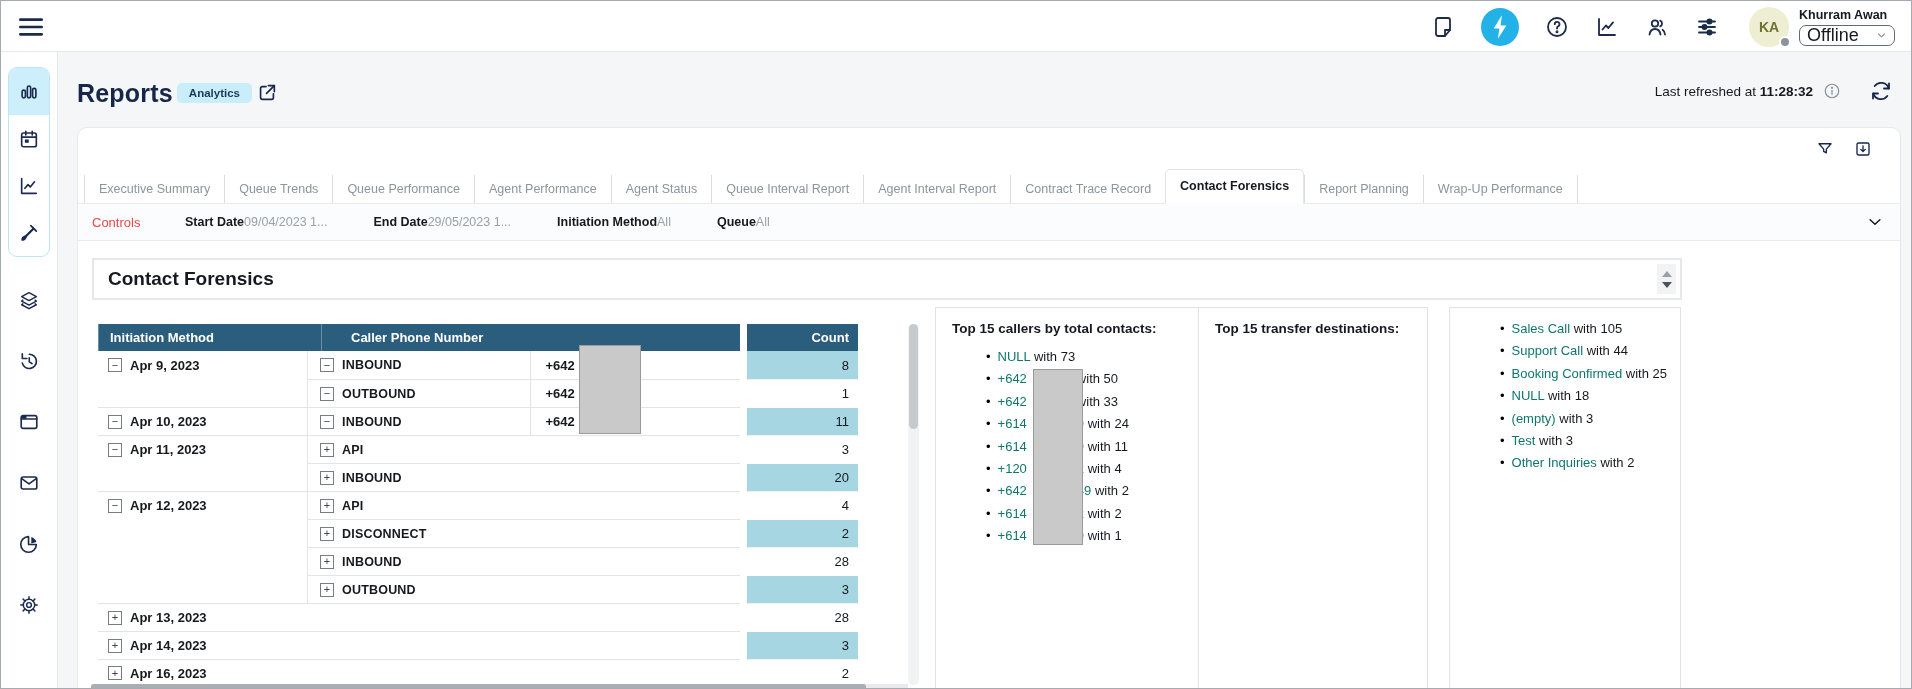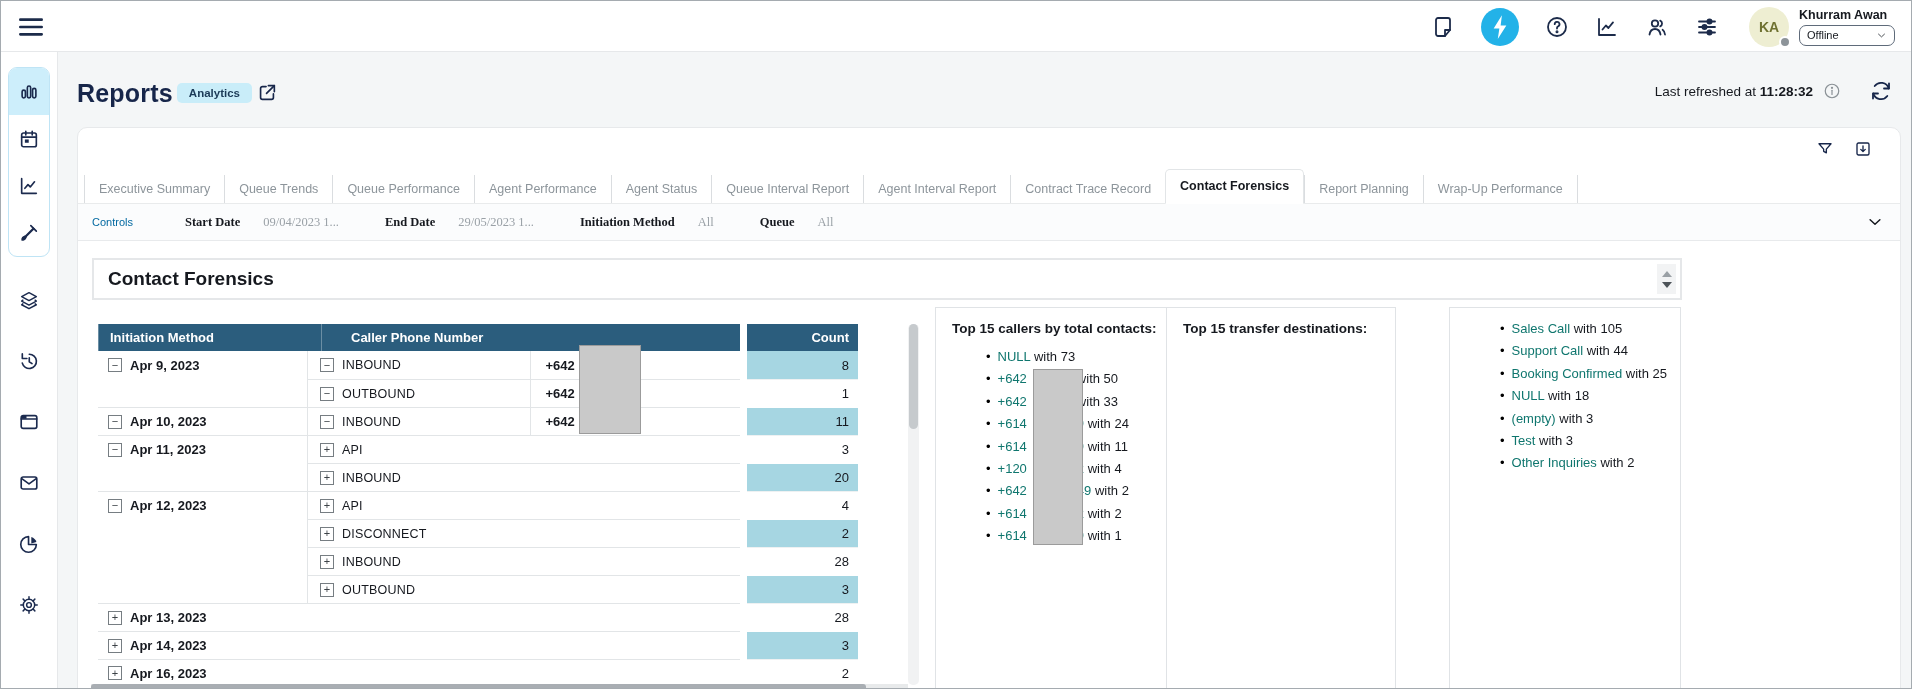--- a/index.html
+++ b/index.html
@@ -14,21 +14,21 @@
   .topbar-right { position:absolute; right:16px; top:0; height:51px; display:flex; align-items:center; }
   .tb-icon { width:24px; height:24px; margin-left:26px; color:#1c2b4a; background:none; border:none; display:flex; align-items:center; justify-content:center; cursor:pointer; }
   .tb-icon svg { width:22px; height:22px; }
   .tb-icon.flash { width:38px; height:38px; border-radius:50%; background:#23b2e8; }
   .tb-icon.flash svg { width:20px; height:20px; color:#fff; }
   .avatar-wrap { position:relative; margin-left:30px; }
   .avatar { width:40px; height:40px; border-radius:50%; background:#eeeed2; color:#6f7130; font-weight:bold; font-size:14px; display:flex; align-items:center; justify-content:center; }
   .status-dot { position:absolute; right:-2px; bottom:-1px; width:12px; height:12px; border-radius:50%; background:#8d9499; border:2px solid #fff; }
   .user-block { margin-left:10px; display:flex; flex-direction:column; }
   .user-name { font-size:12.5px; font-weight:bold; color:#16191f; }
-  .status-select { margin-top:3px; width:96px; height:21px; border:1px solid #5f6b7a; border-radius:7px; background:#fff; font-size:11px; color:#16191f; display:flex; align-items:center; justify-content:space-between; padding:0 7px; cursor:pointer; }
+  .status-select { margin-top:3px; width:96px; height:21px; border:1px solid #5f6b7a; border-radius:7px; background:#fff; font-size:18px; color:#16191f; display:flex; align-items:center; justify-content:space-between; padding:0 7px; cursor:pointer; }
   .status-select svg { width:11px; height:11px; color:#3c4247; }
 
   
   .sidebar { position:absolute; left:0; top:51px; bottom:0; width:57px; background:#fff; border-right:1px solid #e6e8ea; z-index:15; }
   .side-group { position:absolute; left:7px; top:15px; width:42px; border:1.5px solid #bfe4f5; border-radius:9px; overflow:hidden; background:#fff; }
   .side-item { width:100%; height:47px; display:flex; align-items:center; justify-content:center; color:#1b2a4e; cursor:pointer; }
   .side-item.active { background:#cdeefb; }
   .side-item svg { width:22px; height:22px; }
   .side-rest { position:absolute; left:7px; top:228px; width:42px; display:flex; flex-direction:column; gap:21px; }
   .side-rest .side-item { height:40px; }
@@ -53,22 +53,22 @@
   .card-icons svg { width:17px; height:17px; }
 
   
   .tabs-row { position:absolute; left:0; right:0; top:46px; height:30px; display:flex; align-items:flex-end; padding-left:6px; border-bottom:1px solid #e9ebec; }
   .tab { position:relative; padding:0 14px; line-height:28px; font-size:12.5px; color:#8d959b; border-left:1px solid #dadde0; cursor:pointer; white-space:nowrap; }
   .tab:last-child { border-right:1px solid #dadde0; }
   .tab.active { color:#16191f; font-weight:bold; background:#fff; border:1px solid #e2e5e7; border-bottom:1px solid #fff; border-radius:5px 5px 0 0; margin-bottom:-1px; line-height:33px; z-index:3; }
 
   
   .controls-row { position:absolute; left:0; right:0; top:76px; height:37px; background:#fbfcfd; border-bottom:1px solid #e8eaec; display:flex; align-items:center; padding-left:14px; }
-  .controls-label { font-size:11px; color:#0369a1; width:93px; }
-  .ctl-filter { display:flex; align-items:center; gap:23px; margin-right:46px; cursor:pointer;font-family:Liberation Serif, serif; }
+  .controls-label { font-size:13px; color:#ef4444; width:93px; }
+  .ctl-filter { display:flex; align-items:center; gap:0; margin-right:46px; cursor:pointer; }
   .ctl-name { font-size:12.5px; font-weight:bold; color:#16191f; }
   .ctl-value { font-size:12.5px; color:#9aa1a7; }
   .controls-chevron { position:absolute; right:16px; top:9px; width:18px; height:18px; color:#16191f; background:none; border:none; cursor:pointer; }
   .controls-chevron svg { width:17px; height:17px; }
 
   
   .section-box { position:absolute; left:14px; top:130px; width:1590px; height:42px; border:2px solid #e5e7e9; background:#fff; }
   .section-title { position:absolute; left:14px; top:0; line-height:38px; font-size:19px; font-weight:bold; color:#16191f; }
   .section-spinner { position:absolute; right:4px; top:4px; bottom:4px; width:19px; background:#f2f3f4; display:flex; flex-direction:column; align-items:center; justify-content:center; gap:5px; }
   .spin-up { width:0; height:0; border-left:5px solid transparent; border-right:5px solid transparent; border-bottom:6px solid #9aa0a5; cursor:pointer; }
@@ -92,33 +92,33 @@
   .mwrap.btop { border-top:1px solid #e2e5e7; }
   .td-method { width:223px; display:flex; align-items:center; padding-left:12px; gap:8px; }
   .td-phone { width:210px; display:flex; align-items:center; padding-left:14px; font-size:13px; font-weight:bold; }
   .td-phone.bleft { border-left:1px solid #e2e5e7; }
   .row-gap { width:7px; background:#fff; }
   .td-count { width:111px; display:flex; align-items:center; justify-content:flex-end; padding-right:9px; font-size:13px; color:#16191f; border-top:1px solid #eef1f2; }
   .trow:first-of-type .td-count { border-top:none; }
   .td-count.hl { background:#a6d6e2; border-top:1px solid #fff; }
   .exp { width:14px; height:14px; min-width:14px; border:1px solid #767d82; background:#fff; color:#3c4247; font-size:11px; line-height:11px; display:flex; align-items:center; justify-content:center; cursor:pointer; }
   .date-label { font-size:13px; font-weight:bold; color:#16191f; }
-  .method-label { font-size:12.5px; font-weight:normal; color:#16191f; letter-spacing:.2px; }
+  .method-label { font-size:12.5px; font-weight:bold; color:#16191f; letter-spacing:.2px; }
   .tbottom { border-bottom:1px solid #e2e5e7; }
 
   
   .vscroll { position:absolute; left:830px; top:196px; width:11px; height:361px; background:#f1f2f3; border-radius:5px; }
   .vscroll-thumb { position:absolute; left:1px; right:1px; top:0; height:105px; background:#c6cacd; border-radius:5px; cursor:pointer; }
   .hscroll { position:absolute; left:90px; top:683px; width:817px; height:6px; background:#e8eaeb; z-index:8; }
   .hscroll-thumb { position:absolute; left:0; top:0; height:6px; width:775px; background:#a9aeb3; border-radius:3px; cursor:pointer; }
 
   
   .panel { position:absolute; top:179px; height:382px; background:#fff; border:1px solid #e0e3e6; overflow:hidden; }
   .panel.p1 { left:857px; width:290px; }
-  .panel.p2 { left:1088px; width:230px; }
+  .panel.p2 { left:1120px; width:230px; }
   .panel.p3 { left:1371px; width:232px; }
   .panel-title { padding:13px 10px 0 16px; font-size:13.5px; font-weight:bold; color:#16191f; }
   .panel-list { list-style:none; margin-top:10px; padding-left:50px; }
   .panel-list li { font-size:13px; line-height:22.4px; color:#16191f; white-space:nowrap; }
   .panel-list li::before { content:"•"; color:#000; margin-right:7px; font-size:13px; }
   .plink { color:#0f766e; font-weight:normal; cursor:pointer; }
   .red-spacer { display:inline-block; width:50px; }
   .stray-dot { position:absolute; left:1076px; top:572px; font-size:13px; color:#16191f; }
 
   

